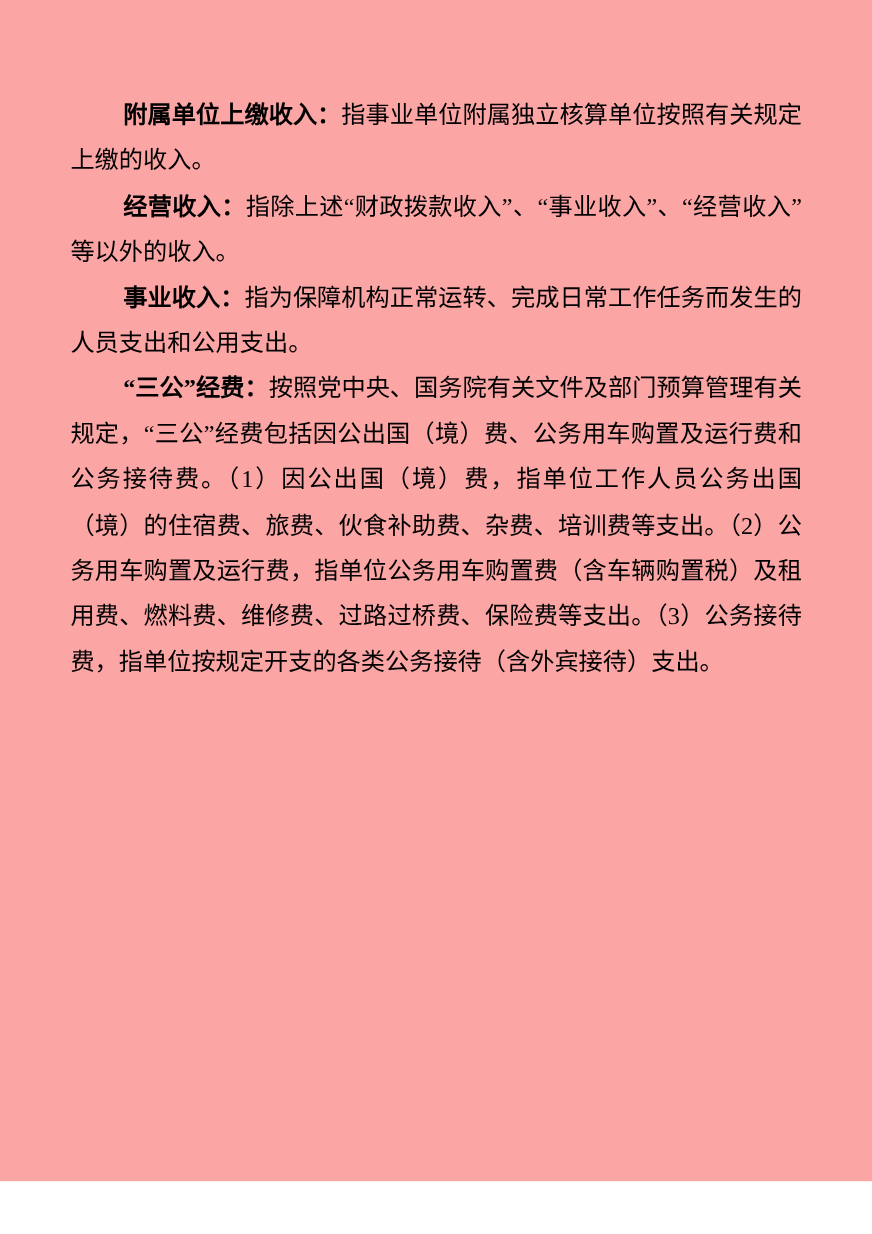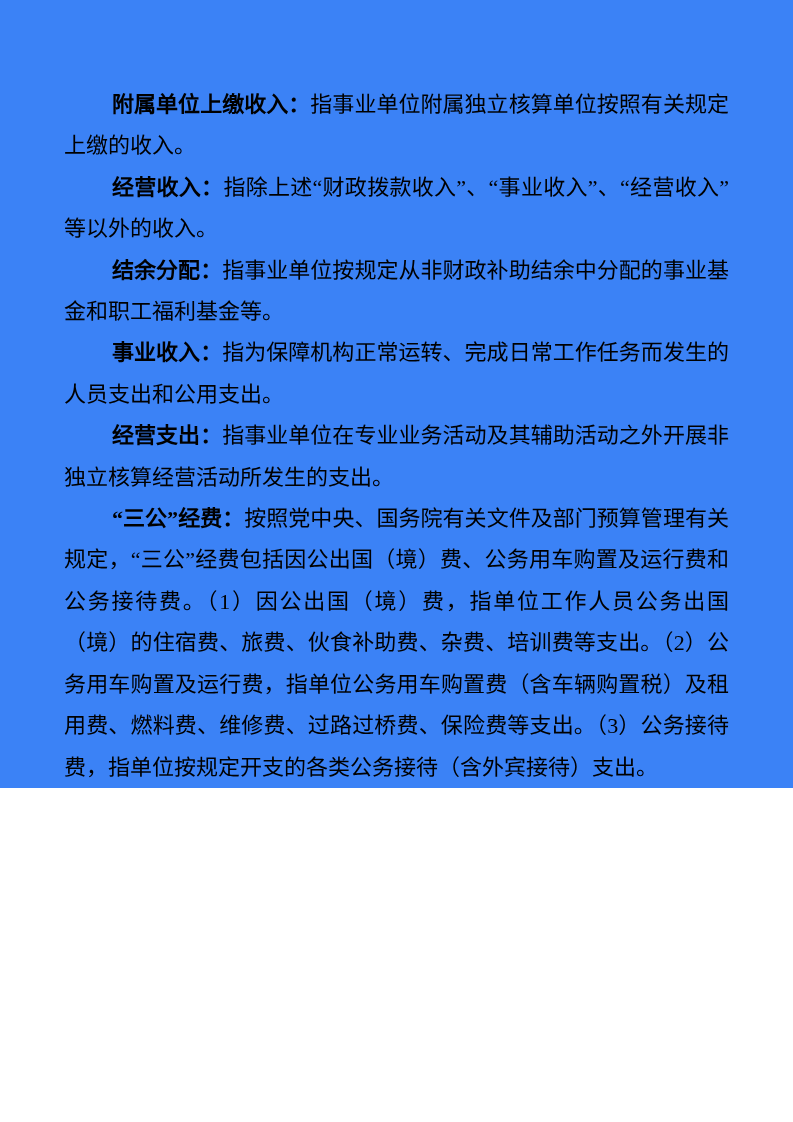--- a/index.html
+++ b/index.html
@@ -3,22 +3,22 @@
 <meta charset="utf-8">
 <style>
   html, body {
     margin: 0;
     padding: 0;
     background: #ffffff;
   }
   .page {
     position: relative;
     width: 793px;
-    height: 788px;
-    background: #3b82f6;
+    height: 1074px;
+    background: #fca5a5;
     overflow: hidden;
     font-family: "Liberation Serif", "DejaVu Serif", serif;
     color: #000000;
   }
   .content {
     position: absolute;
     top: 84px;
     left: 64px;
     width: 665px;
   }
@@ -44,24 +44,22 @@
 
 <div class="page">
   <div class="content">
 
     <p class="para"><span class="term">附属单位上缴收入：</span><span class="body-text">指事业单位附属独立核算单位按照有关规定上缴的收入。</span></p>
 
     <p class="para"><span class="term">经营收入：</span><span class="body-text">指除上述“财政拨款收入”、“事业收入”、“经营收入”等以外的收入。</span></p>
 
 
 
-    <p class="para"><span class="term">结余分配：</span><span class="body-text">指事业单位按规定从非财政补助结余中分配的事业基金和职工福利基金等。</span></p>
 
 
     <p class="para"><span class="term">事业收入：</span><span class="body-text">指为保障机构正常运转、完成日常工作任务而发生的人员支出和公用支出。</span></p>
 
 
-    <p class="para"><span class="term">经营支出：</span><span class="body-text">指事业单位在专业业务活动及其辅助活动之外开展非独立核算经营活动所发生的支出。</span></p>
 
     <p class="para"><span class="term">“三公”经费：</span><span class="body-text">按照党中央、国务院有关文件及部门预算管理有关规定，“三公”经费包括因公出国（境）费、公务用车购置及运行费和公务接待费。（1）因公出国（境）费，指单位工作人员公务出国（境）的住宿费、旅费、伙食补助费、杂费、培训费等支出。（2）公务用车购置及运行费，指单位公务用车购置费（含车辆购置税）及租用费、燃料费、维修费、过路过桥费、保险费等支出。（3）公务接待费，指单位按规定开支的各类公务接待（含外宾接待）支出。</span></p>
 
   </div>
 </div>
 
 </body></html>

